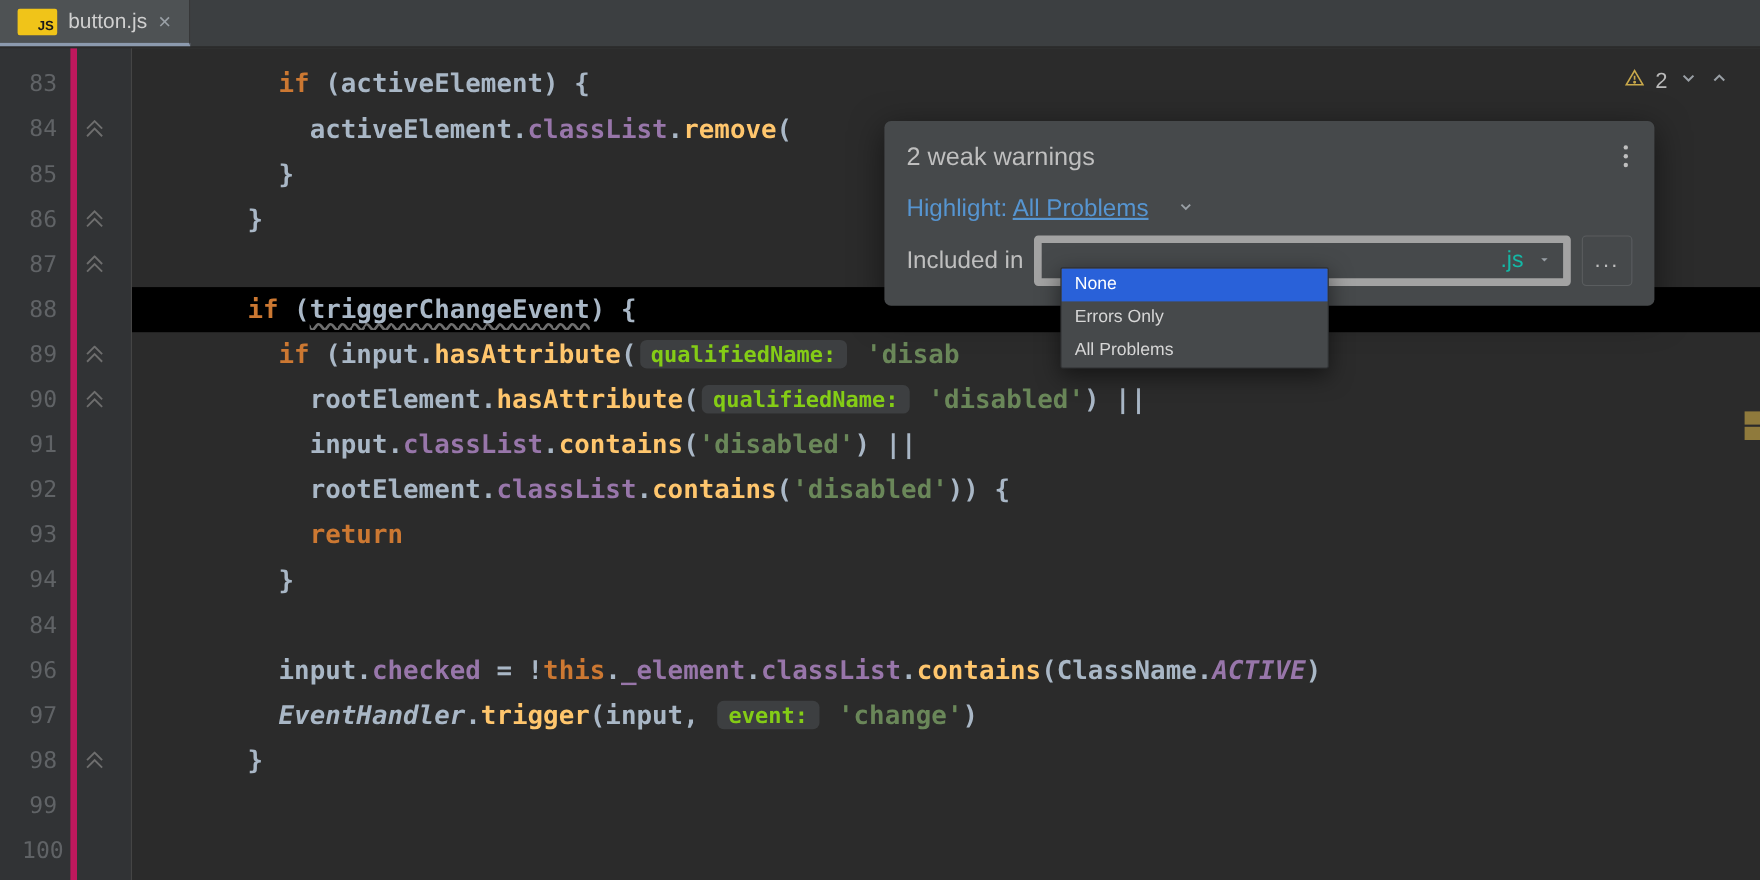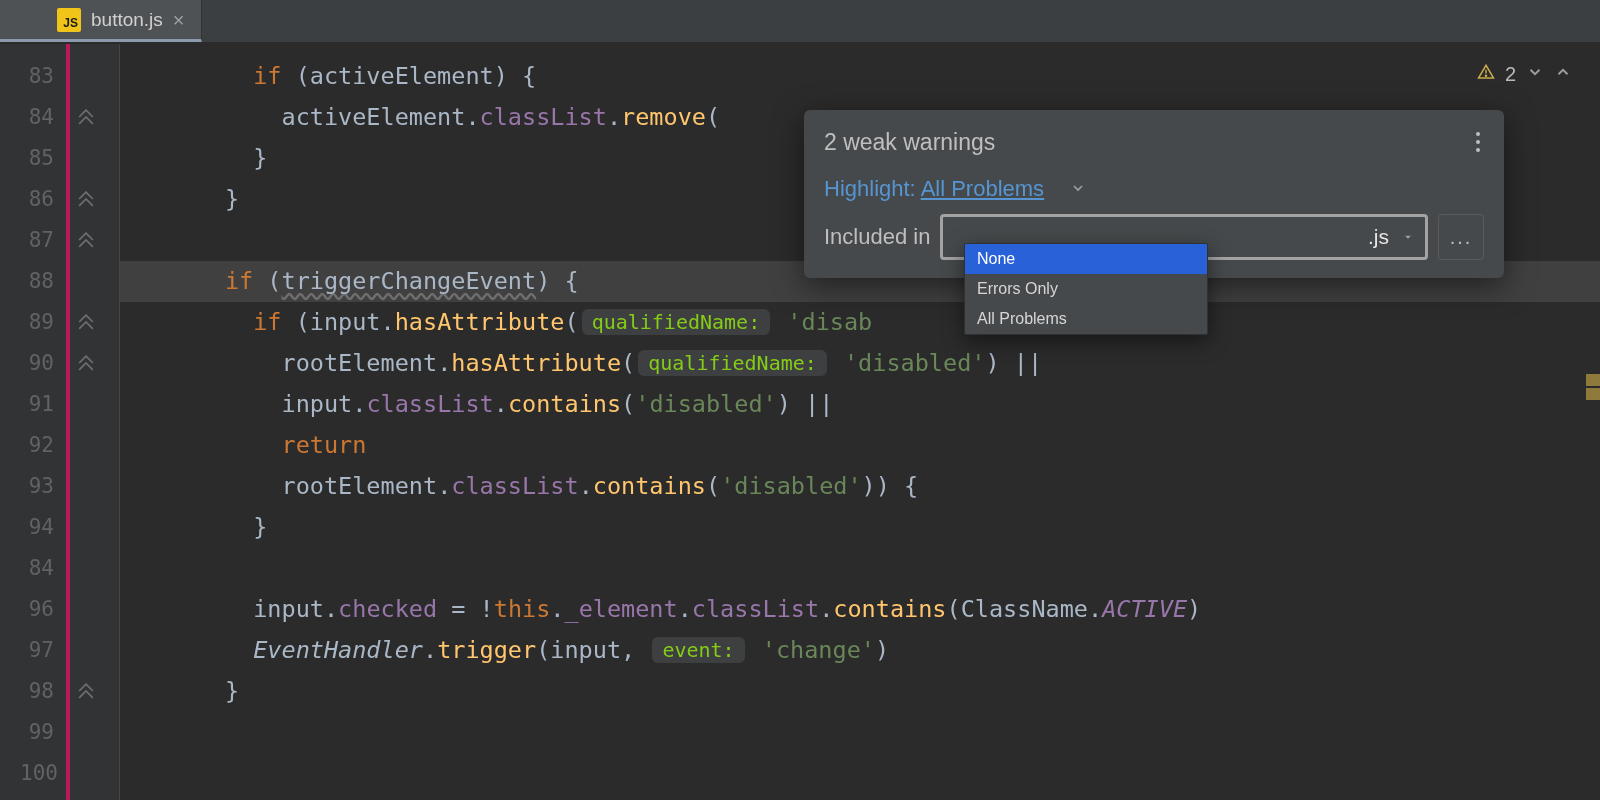--- a/index.html
+++ b/index.html
@@ -1,34 +1,34 @@
 <!DOCTYPE html>
 <html><head>
 <meta charset="utf-8">
 <style>
 * { margin:0; padding:0; box-sizing:border-box; }
 html,body { width:1600px; height:800px; overflow:hidden; background:#2b2b2b; font-family:Menlo,Consolas,"DejaVu Sans Mono",monospace; color:#a9b7c6; }
 
 
 .tabbar { height:44px; background:#3c3f41; display:flex; align-items:stretch; border-bottom:2px solid #2b2b2b; }
 .tab { display:flex; align-items:center; gap:10px; padding:0 16px; background:#4e5254; border-right:1px solid #333; border-bottom:3px solid #8c9aae; }
-.tab .js-badge { width:24px; height:24px; background:#f0c419; color:#1b1b1b; font-size:12px; font-weight:700; display:flex; align-items:flex-end; justify-content:flex-end; padding:2px 3px; border-radius:2px; font-family:sans-serif;margin-left:41px; }
+.tab .js-badge { width:36px; height:24px; background:#f0c419; color:#1b1b1b; font-size:12px; font-weight:700; display:flex; align-items:flex-end; justify-content:flex-end; padding:2px 3px; border-radius:2px; font-family:sans-serif; }
 .tab .title { color:#d0d0d0; font-family:"Segoe UI",sans-serif; font-size:19px; }
 .tab .close { color:#9aa0a6; font-size:20px; line-height:1; cursor:pointer; font-family:sans-serif; }
 
 
 .editor { display:flex; height:756px; position:relative; }
-.gutter-nums { width:70px; background:#313335; text-align:right; padding-top:12px; border-right:4px solid #be185d;padding-left:20px; }
+.gutter-nums { width:70px; background:#313335; text-align:right; padding-top:12px; border-right:6px solid #be185d;padding-left:20px; }
 .gutter-nums div { height:41px; line-height:41px; color:#606366; font-size:21px; padding-right:12px; }
 .gutter-fold { width:50px; background:#313335; padding-top:12px; position:relative; border-right:1px solid #454545; }
 .gutter-fold .fmark { position:absolute; left:8px; width:16px; height:16px; color:#6e6e6e; }
 .gutter-fold .fmark svg { width:16px; height:16px; }
 .code { flex:1; padding-top:12px; position:relative; font-size:23.5px; line-height:41px; }
-.code .line { height:41px; white-space:pre; padding-left:20px; }
-.code .line.hl { background:#404040; }
+.code .line { height:41px; white-space:pre; padding-left:20px;font-weight:bold; }
+.code .line.hl { background:#000000; }
 
 
 .kw { color:#cc7832; }
 .id { color:#a9b7c6; }
 .prop { color:#9876aa; }
 .mth { color:#ffc66d; }
 .str { color:#6a8759;margin-top:32px; }
 .cls { color:#a9b7c6; font-style:italic; }
 .cls2 { color:#9876aa; font-style:italic; }
 .op { color:#a9b7c6; }
@@ -44,21 +44,21 @@
 
 .panel { position:absolute; top:110px; left:804px; width:700px; background:#46494b; border-radius:6px; box-shadow:0 8px 30px rgba(0,0,0,.5); font-family:"Segoe UI","Helvetica Neue",sans-serif; color:#bfbfbf; }
 .panel .hdr { display:flex; align-items:center; justify-content:space-between; padding:18px 20px 14px 20px; font-size:23px; }
 .panel .dots { display:flex; flex-direction:column; gap:4px; padding:4px; }
 .panel .dots span { width:4px; height:4px; border-radius:50%; background:#bfbfbf; }
 .panel .row { padding:6px 20px 8px 20px; font-size:22px; display:flex; align-items:center; gap:26px; }
 .panel .link { color:#5695d1; }
 .panel .link .ul { text-decoration:underline; }
 .panel .chev { color:#9aa0a6; }
 .panel .row2 { padding:4px 20px 18px 20px; font-size:22px; display:flex; align-items:center; gap:10px; }
-.panel .fileinput { flex:1; height:46px; border:3px solid #a3a3a3; border-radius:4px; display:flex; align-items:center; padding:0 10px; justify-content:space-between; color:#e5e5e5; font-size:21px; }
+.panel .fileinput { flex:1; height:46px; border:7px solid #a3a3a3; border-radius:4px; display:flex; align-items:center; padding:0 10px; justify-content:space-between; color:#14b8a6; font-size:21px; }
 .panel .fileinput .end { font-family:inherit; }
 .panel .more { width:46px; height:46px; border:1px solid #5a5d5f; border-radius:4px; display:flex; align-items:center; justify-content:center; color:#bfbfbf; font-size:20px; letter-spacing:2px; }
 
 
 .dropdown { position:absolute; top:243px; left:964px; width:244px; background:#46494b; border:1px solid #2f3133; border-radius:2px; box-shadow:0 6px 20px rgba(0,0,0,.5); font-family:"Segoe UI",sans-serif; font-size:16px; overflow:hidden; z-index:30; }
 .dropdown .opt { padding:6px 12px; color:#d6d6d6; white-space:nowrap; }
 .dropdown .opt.sel { background:#2961d9; color:#ffffff; }
 
 
 .markerstrip { position:absolute; right:0; top:0; width:14px; height:100%; }
@@ -121,22 +121,22 @@
 
     <div class="line"><span class="op">        </span><span class="kw">if</span><span class="op"> (</span><span class="id">activeElement</span><span class="op">) {</span></div>
       <div class="line"><span class="op">          </span><span class="id">activeElement</span><span class="op">.</span><span class="prop">classList</span><span class="op">.</span><span class="mth">remove</span><span class="op">(</span></div>
       <div class="line"><span class="op">        </span><span class="op">}</span></div>
       <div class="line"><span class="op">      </span><span class="op">}</span></div>
       <div class="line"></div>
       <div class="line hl"><span class="op">      </span><span class="kw">if</span><span class="op"> (</span><span class="id squiggle">triggerChangeEvent</span><span class="op">) {</span></div>
       <div class="line"><span class="op">        </span><span class="kw">if</span><span class="op"> (</span><span class="id">input</span><span class="op">.</span><span class="mth">hasAttribute</span><span class="op">(</span><span class="hint">qualifiedName:</span> <span class="str">'disab</span></div>
       <div class="line"><span class="op">          </span><span class="id">rootElement</span><span class="op">.</span><span class="mth">hasAttribute</span><span class="op">(</span><span class="hint">qualifiedName:</span> <span class="str">'disabled'</span><span class="op">) ||</span></div>
       <div class="line"><span class="op">          </span><span class="id">input</span><span class="op">.</span><span class="prop">classList</span><span class="op">.</span><span class="mth">contains</span><span class="op">(</span><span class="str">'disabled'</span><span class="op">) ||</span></div>
+      <div class="line"><span class="op">          </span><span class="id">rootElement</span><span class="op">.</span><span class="prop">classList</span><span class="op">.</span><span class="mth">contains</span><span class="op">(</span><span class="str">'disabled'</span><span class="op">)) {</span></div>
       <div class="line"><span class="op">          </span><span class="kw">return</span></div>
-      <div class="line"><span class="op">          </span><span class="id">rootElement</span><span class="op">.</span><span class="prop">classList</span><span class="op">.</span><span class="mth">contains</span><span class="op">(</span><span class="str">'disabled'</span><span class="op">)) {</span></div>
       <div class="line"><span class="op">        </span><span class="op">}</span></div>
       <div class="line"></div>
       <div class="line"><span class="op">        </span><span class="id">input</span><span class="op">.</span><span class="prop">checked</span><span class="op"> = !</span><span class="kw">this</span><span class="op">.</span><span class="prop">_element</span><span class="op">.</span><span class="prop">classList</span><span class="op">.</span><span class="mth">contains</span><span class="op">(</span><span class="id">ClassName</span><span class="op">.</span><span class="cls2">ACTIVE</span><span class="op">)</span></div>
       <div class="line"><span class="op">        </span><span class="cls">EventHandler</span><span class="op">.</span><span class="mth">trigger</span><span class="op">(</span><span class="id">input</span><span class="op">, </span><span class="hint">event:</span> <span class="str">'change'</span><span class="op">)</span></div>
       <div class="line"><span class="op">      </span><span class="op">}</span></div>
       <div class="line"></div>
       <div class="probwidget">
       <span class="tri">
         <svg viewBox="0 0 24 24" fill="none" stroke="currentColor" stroke-width="2">
           <path d="M12 3 L22 20 L2 20 Z"></path>

